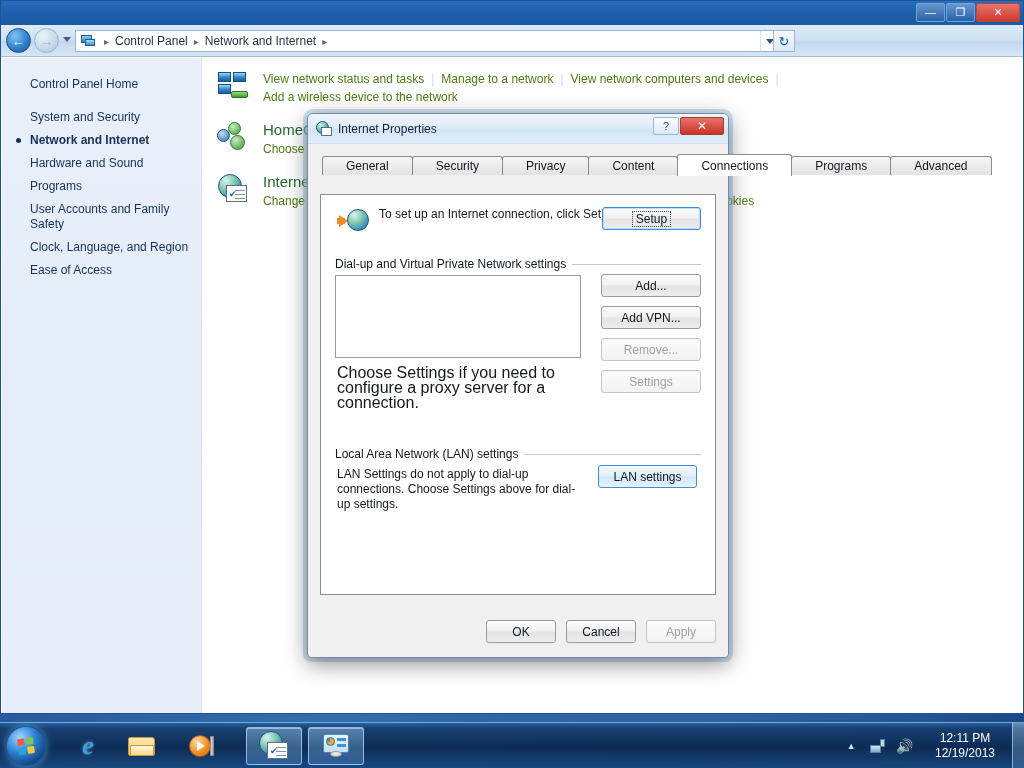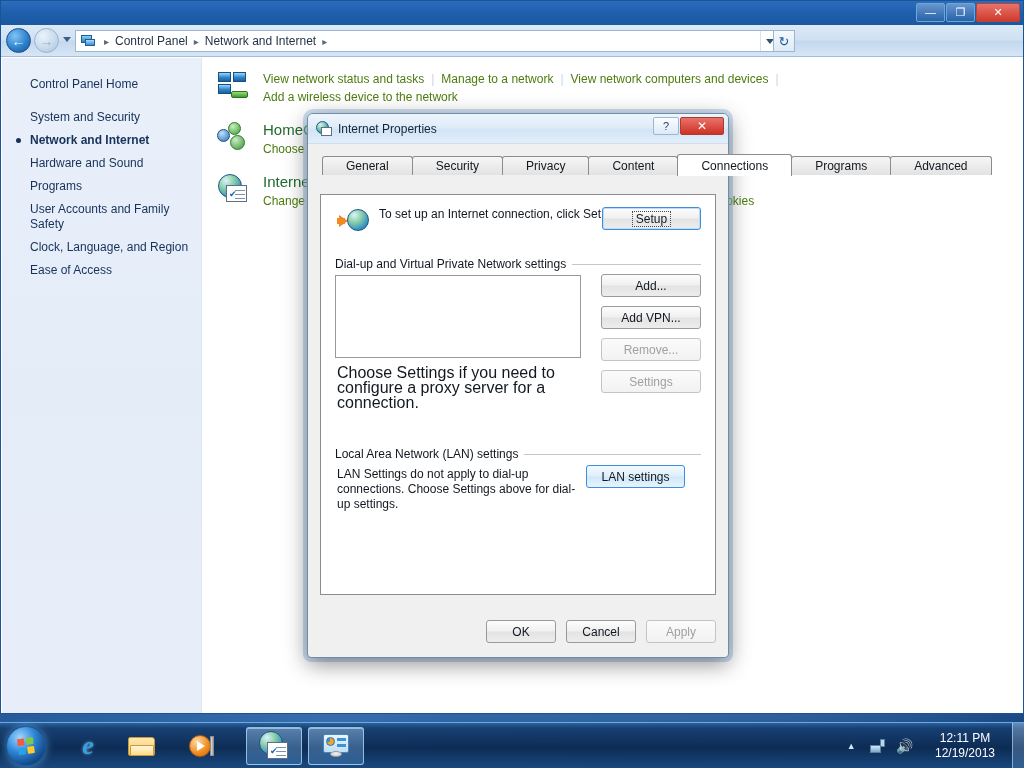--- a/index.html
+++ b/index.html
@@ -331,21 +331,21 @@
     background: #ffffff; border: 1px solid #9a9a9a;
   }
   .dialup-btns { position: absolute; right: 0; top: 17px; width: 100px; }
   .dialup-btns .btn { width: 100px; height: 23px; margin-bottom: 9px; }
   .proxy-note { position: absolute; left: 2px; top: 108px; width: 250px;
     font-size: 16px; color: #12181f; line-height: 15px; }
 
   .lansec { top: 252px; }
   .lan-note { position: absolute; left: 2px; top: 20px; width: 250px;
     font-size: 12px; color: #12181f; line-height: 15px; }
-  .btn-lan { position: absolute; right: 16px; top: 18px; width: 99px; height: 23px;
+  .btn-lan { position: absolute; right: 4px; top: 18px; width: 99px; height: 23px;
     border: 1px solid #3c8ddd;
     background: linear-gradient(to bottom, #f3faff 0%, #deeffc 48%, #cfe7fa 52%, #e6f4fe 100%); text-align: center; }
 
   
   .dlg-footer { position: absolute; right: 12px; bottom: 14px; display: flex; gap: 10px; }
   .dlg-footer .btn { width: 70px; height: 23px; }
 
   
   #taskbar {
     position: absolute; left: 0; bottom: 0; width: 1024px; height: 46px;

